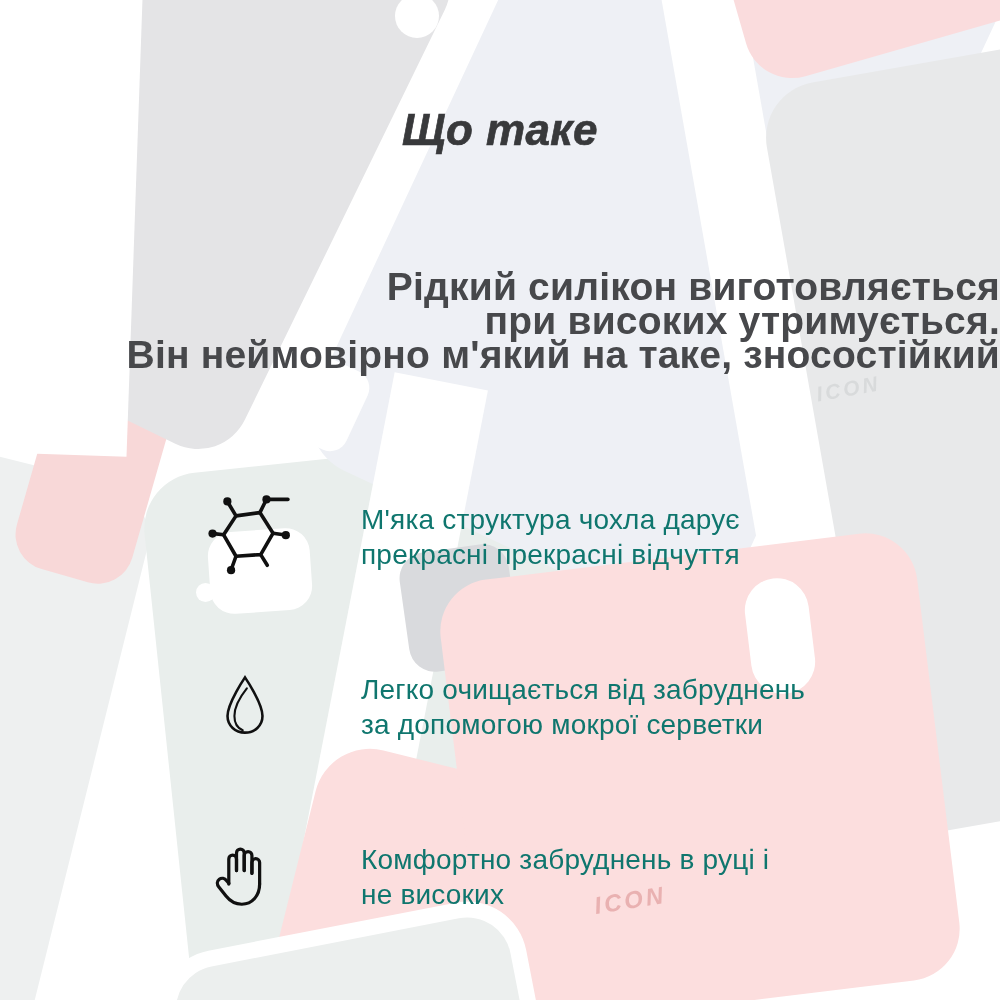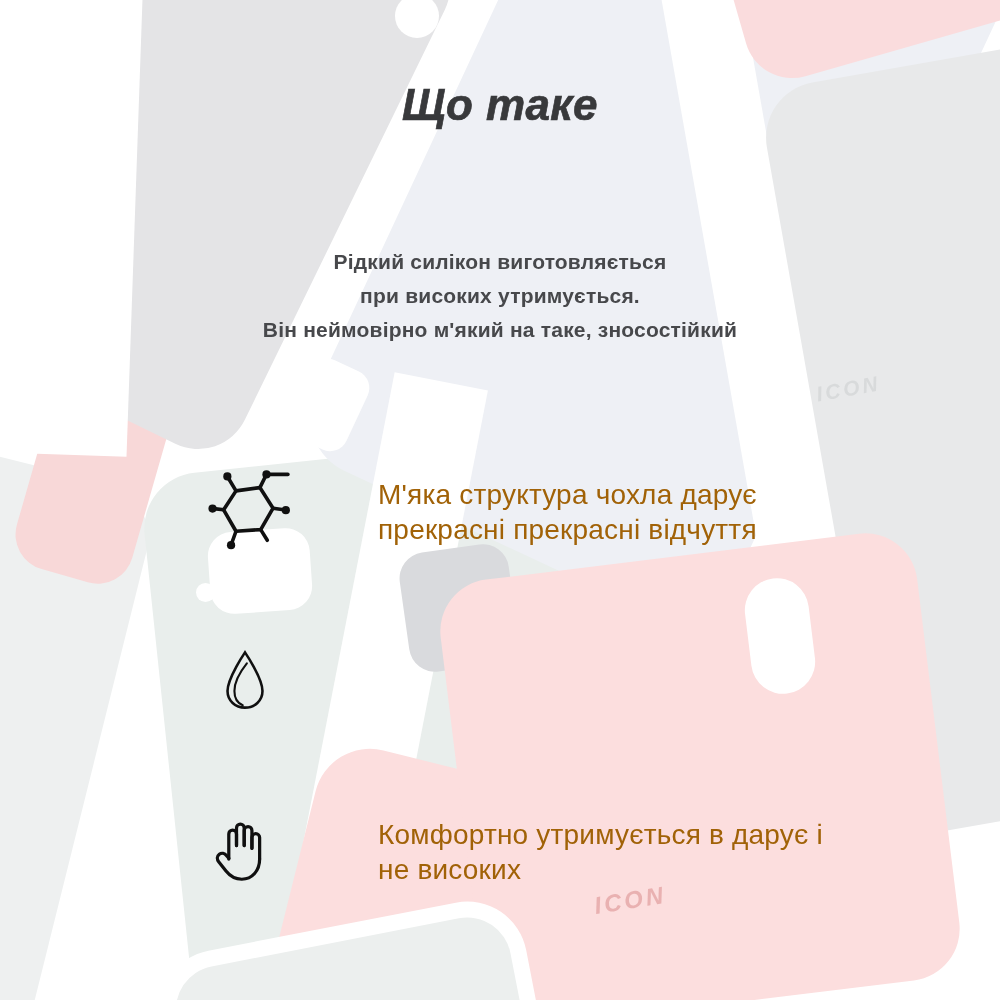--- a/index.html
+++ b/index.html
@@ -30,33 +30,33 @@
   .co-c1-circle{left:395px;top:-6px;width:44px;height:44px;border-radius:50%;z-index:4;}
   .co-c2-square{left:298px;top:362px;width:62px;height:86px;border-radius:18px;transform:rotate(25deg);z-index:4;}
   .co-c4-square{left:209px;top:530px;width:102px;height:82px;border-radius:24px;transform:rotate(-4deg);z-index:4;}
   .co-c4-dot{left:196px;top:583px;width:19px;height:19px;border-radius:50%;z-index:4;}
   .co-c5-pill{left:748px;top:578px;width:64px;height:116px;border-radius:32px;transform:rotate(-7deg);z-index:9;}
   
   .wm{position:absolute;font-style:italic;font-weight:700;letter-spacing:3px;pointer-events:none;}
   .wm-red{left:120px;top:322px;font-size:24px;color:rgba(205,110,110,0.40);transform:rotate(-2deg);}
   .wm-gray{left:6px;top:296px;font-size:21px;color:rgba(110,112,118,0.12);}
   
-  .content{position:absolute;inset:0;z-index:20;}
+  .content{position:absolute;inset:0;z-index:20;margin-top:25px;}
   .title{
     position:absolute;left:0;right:0;top:78px;text-align:center;
     font-style:italic;font-weight:700;font-size:44px;line-height:53px;
     color:#38393b;letter-spacing:0.4px;-webkit-text-stroke:0.7px #38393b;
   }
   .intro{
-    position:absolute;left:0;right:0;top:245px;text-align:center;
-    font-weight:700;font-size:21px;line-height:34px;color:#47484b;letter-spacing:0.2px;
+    position:absolute;left:0;right:0;top:245px;text-align:right;
+    font-weight:700;font-size:39px;line-height:34px;color:#47484b;letter-spacing:0.2px;
   }
   .feature-text{
-    position:absolute;left:378px;font-weight:400;font-size:28px;line-height:34.5px;
-    color:#a16207;letter-spacing:0.2px;
+    position:absolute;left:361px;font-weight:400;font-size:28px;line-height:34.5px;
+    color:#0f766e;letter-spacing:0.2px;
   }
   .ft-1{top:478px;} .ft-2{top:648px;} .ft-3{top:818px;}
   .feature-icon{position:absolute;}
   .fi-1{left:208px;top:466px;width:84px;height:86px;}
   .fi-2{left:222px;top:646px;width:46px;height:68px;}
   .fi-3{left:214px;top:818px;width:52px;height:66px;}
   svg{display:block;width:100%;height:100%;}
 </style>
 </head>
 <body>
@@ -122,29 +122,33 @@
       <div>М'яка структура чохла дарує</div>
       <div>прекрасні прекрасні відчуття</div>
     </div>
 
     <div class="feature-icon fi-2">
       <svg viewBox="0 0 50 66" fill="none" stroke="#101010" stroke-width="2.8" stroke-linecap="round">
         <path d="M25,3 C25,3 6,31 6,45 C6,55.5 14.5,63 25,63 C35.5,63 44,55.5 44,45 C44,31 25,3 25,3 Z"></path>
         <path stroke-width="2.3" d="M27,15 C19,25 13.5,36 13.5,45 C13.5,52.5 16.5,58 22.5,60.5"></path>
       </svg>
     </div>
+    <div class="feature-text ft-2">
+      <div>Легко очищається від забруднень</div>
+      <div>за допомогою мокрої серветки</div>
+    </div>
 
     <div class="feature-icon fi-3">
       <svg viewBox="0 0 58 70" fill="none" stroke="#101010" stroke-width="3.6" stroke-linecap="round" stroke-linejoin="round">
         <path d="M16.5,44 V16 a4.3,4.3 0 0 1 8.6,0 V29"></path>
         <path d="M25.1,29 V9.3 a4.3,4.3 0 0 1 8.6,0 V29"></path>
         <path d="M33.7,29 V12 a4.3,4.3 0 0 1 8.6,0 V32"></path>
         <path d="M42.3,32 V20 a4.3,4.3 0 0 1 8.6,0 V44"></path>
         <path d="M50.9,44 C50.9,57 42.5,66.5 31,66.5 C23,66.5 18.2,63.5 13.4,57.4 L5.2,46.9 C3,44 3.4,40.6 5.9,38.7 C8.4,36.8 11.9,37.4 14.1,40.2 L16.5,43.2"></path>
       </svg>
     </div>
     <div class="feature-text ft-3">
-      <div>Комфортно утримується в дарує і</div>
+      <div>Комфортно забруднень в руці і</div>
       <div>не високих</div>
     </div>
 
   </div>
 </div>
 
 </body></html>

